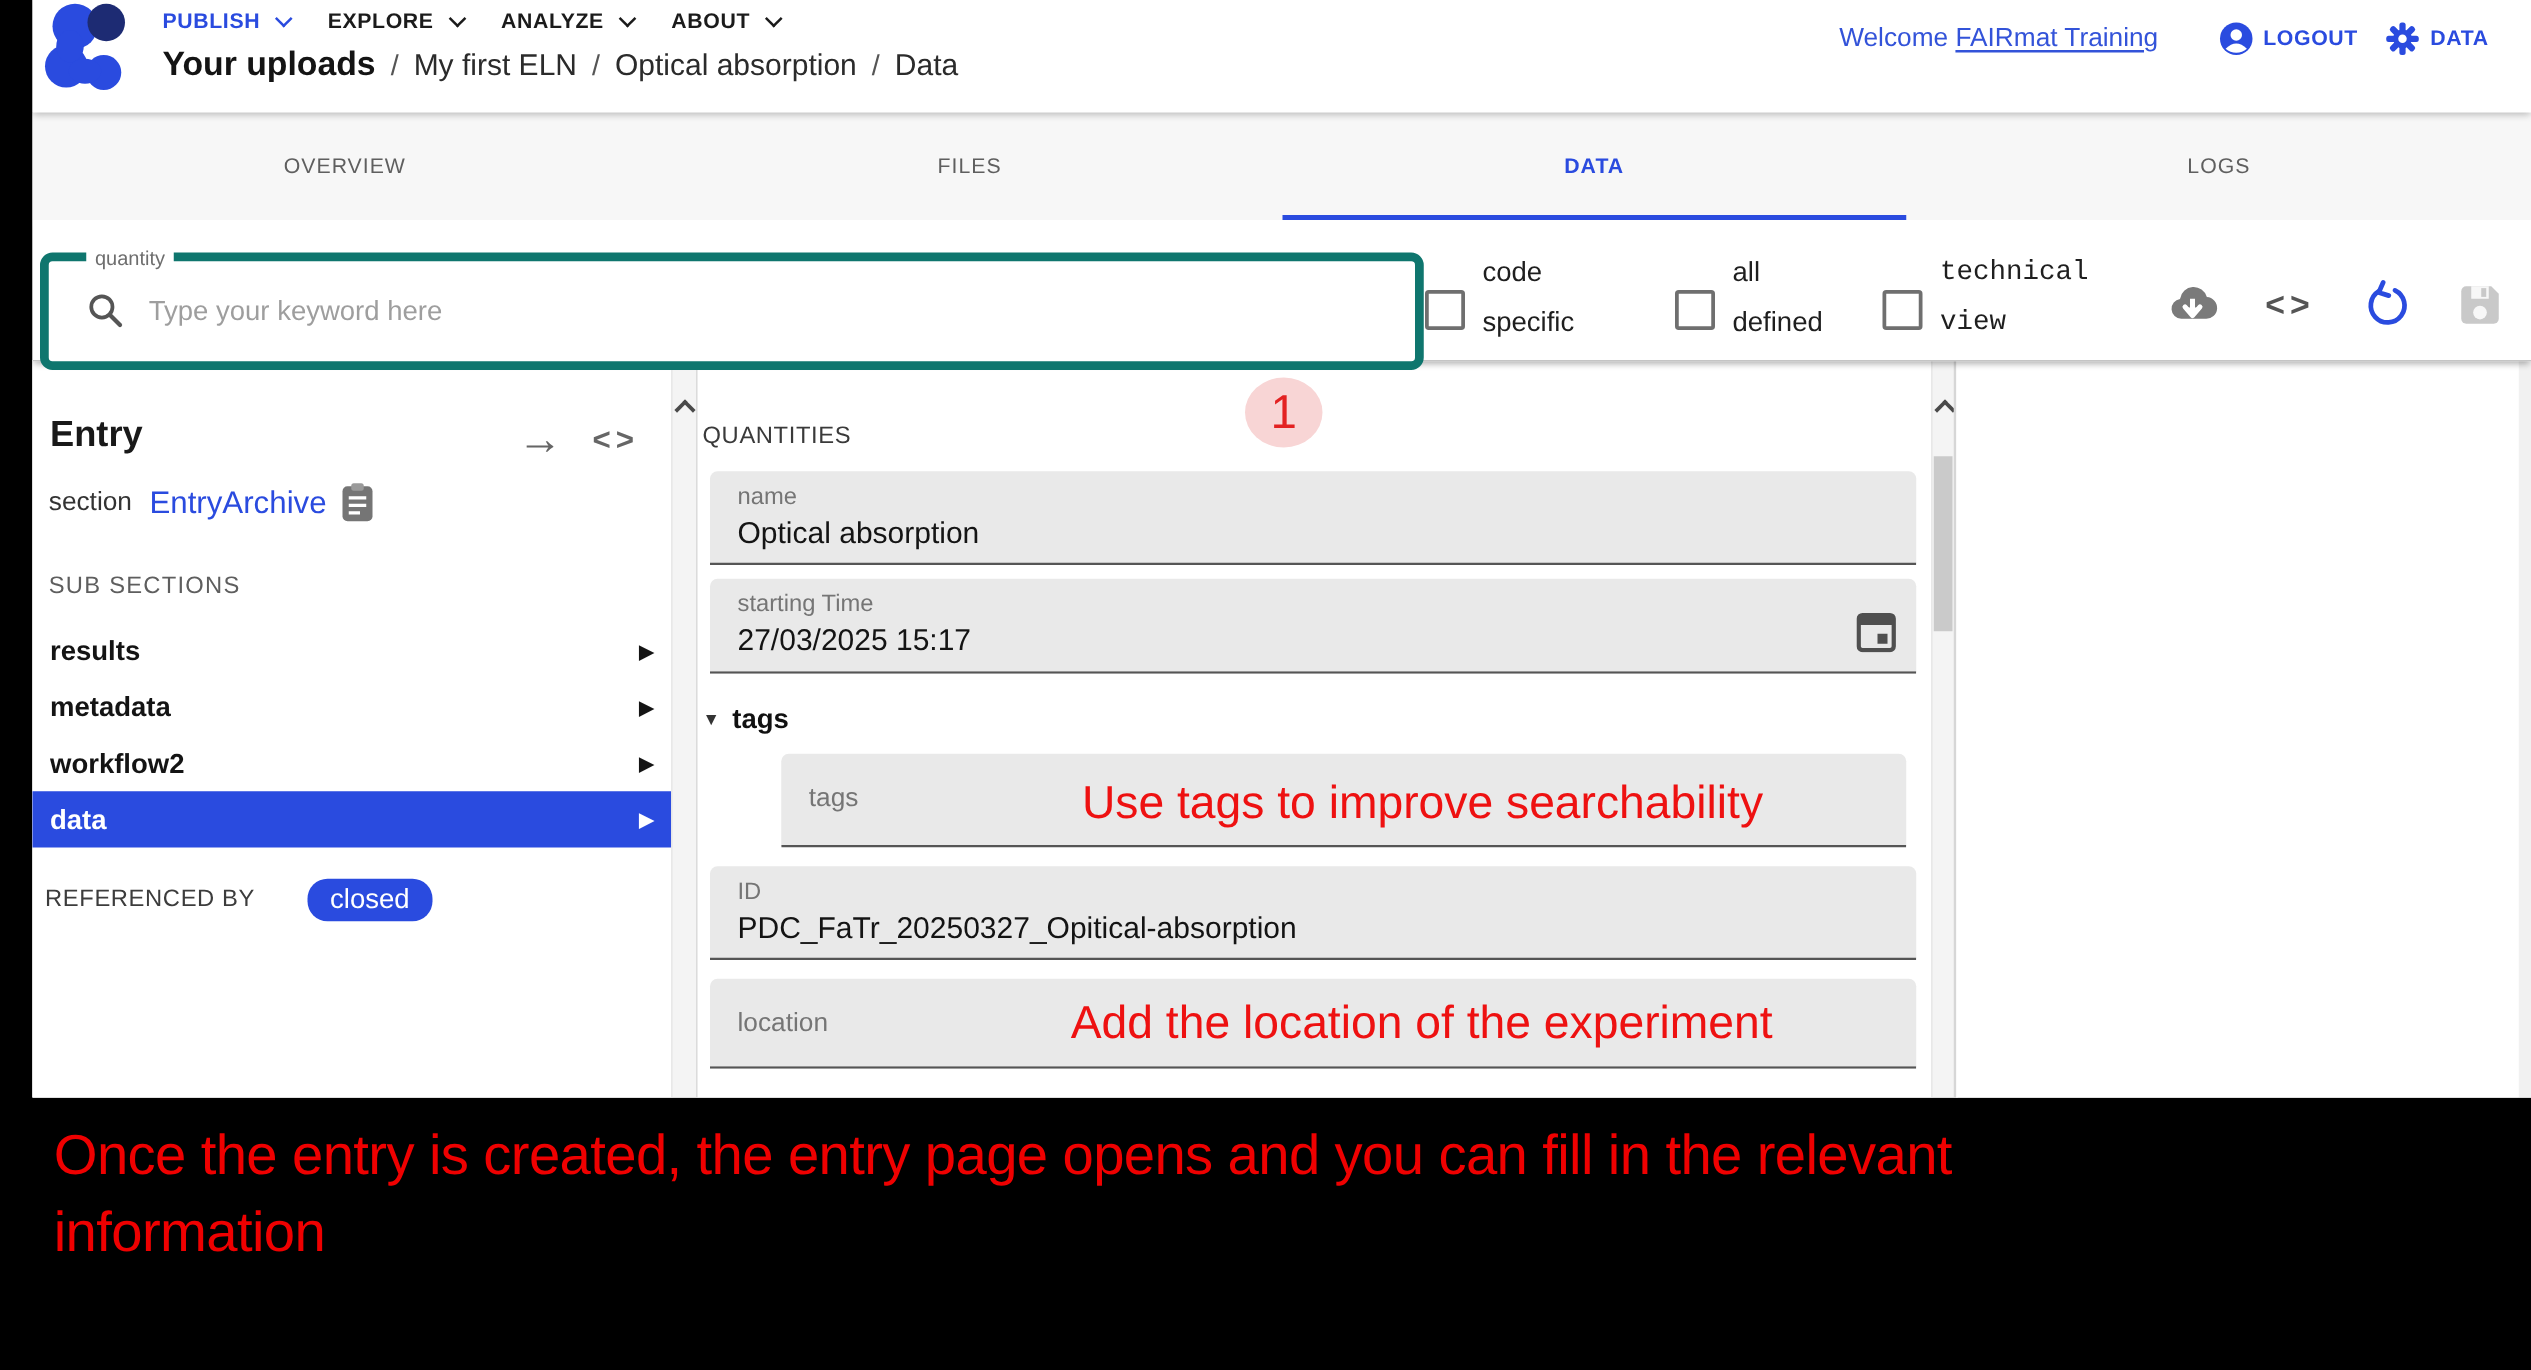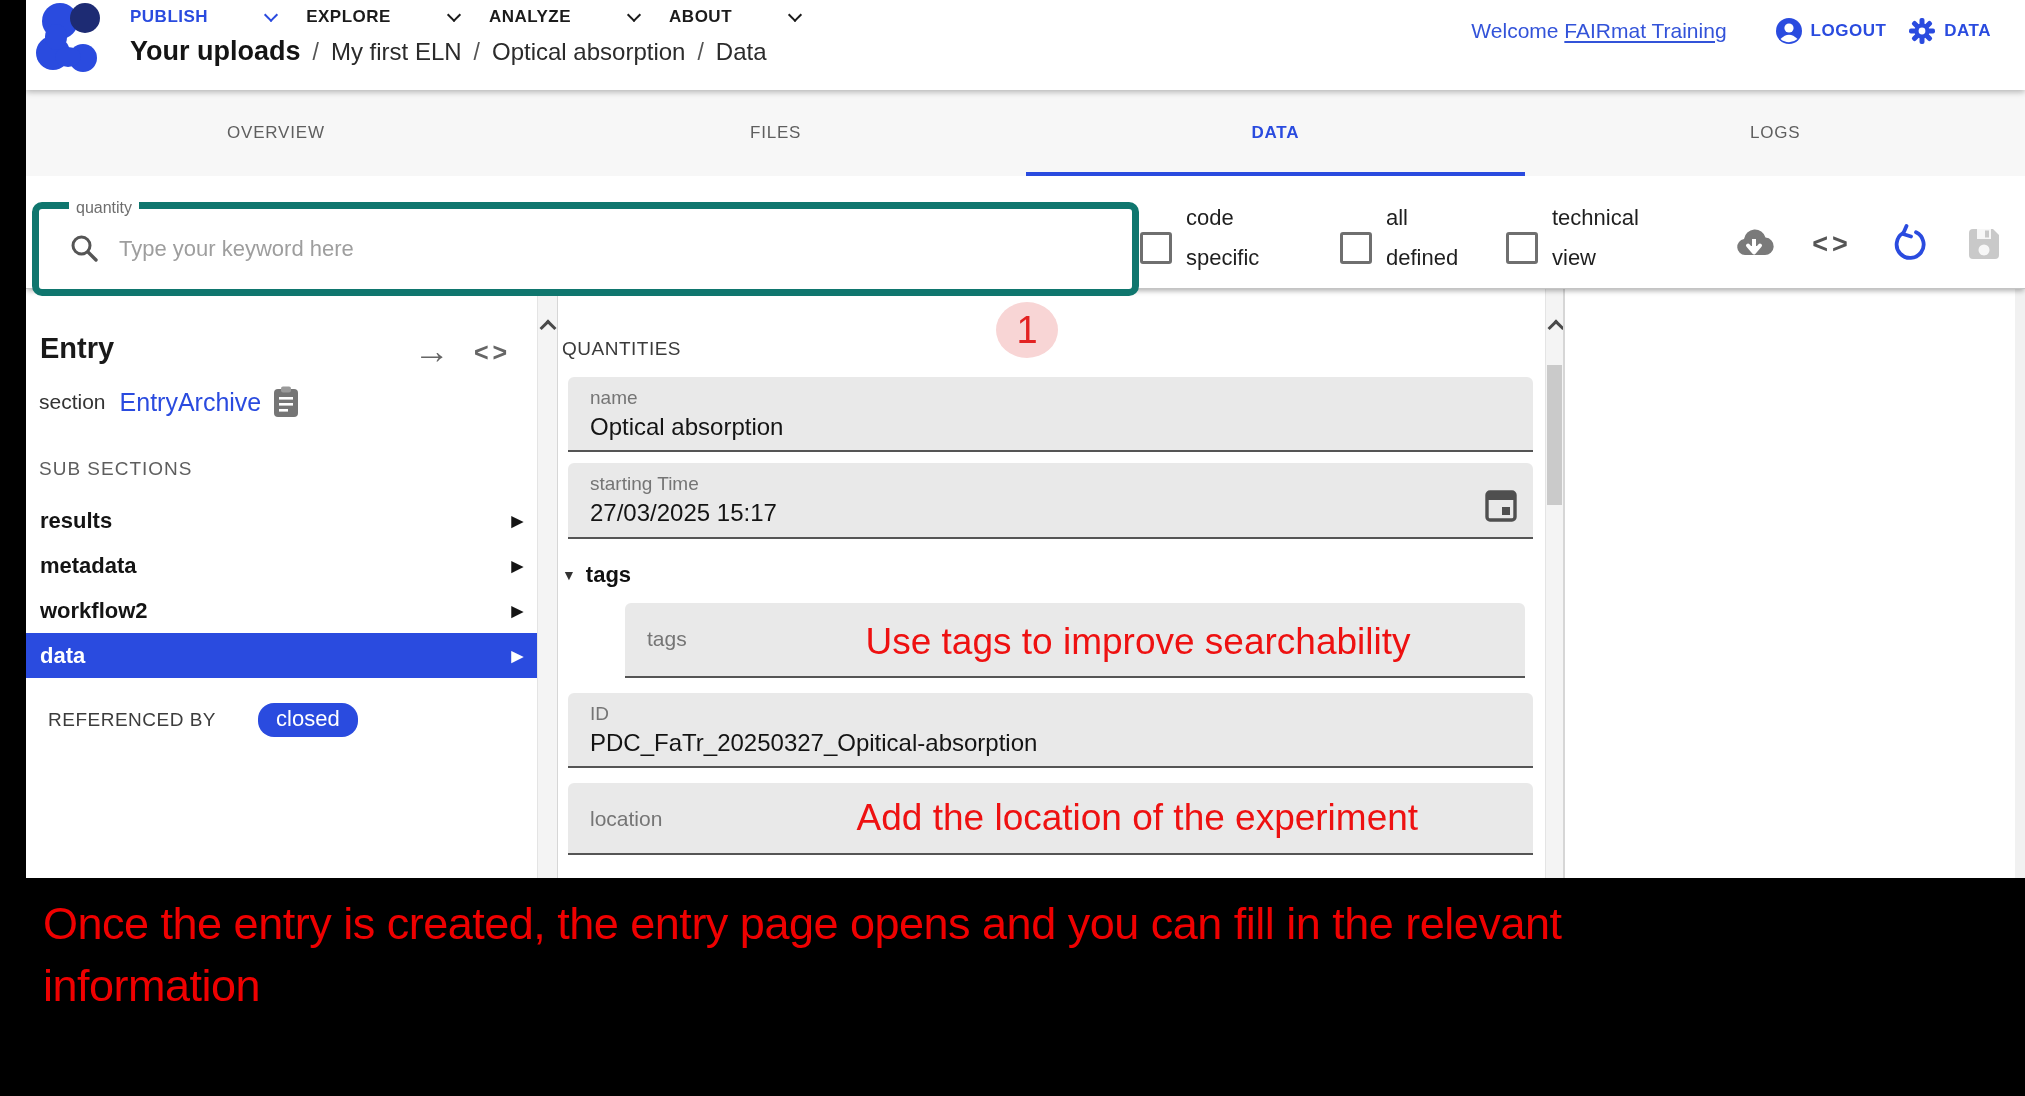--- a/index.html
+++ b/index.html
@@ -5,21 +5,21 @@
   html,body{margin:0;padding:0;}
   #screen{position:relative;width:2025px;height:1096px;background:#000;overflow:hidden;
           font-family:"Liberation Sans", sans-serif; -webkit-font-smoothing:antialiased;}
   #app{position:absolute;left:26px;top:0;width:1999px;height:878px;background:#fff;}
 
   
   .header{position:absolute;left:0;top:0;width:100%;height:90px;background:#fff;z-index:30;
           box-shadow:0 2px 6px rgba(0,0,0,.28);}
   .logo{position:absolute;left:4px;top:2px;width:74px;height:74px;}
   .menus{position:absolute;left:104px;top:4px;display:flex;align-items:center;height:26px;}
-  .menu{display:flex;align-items:center;margin-right:30px;cursor:pointer;gap:44px;}
+  .menu{display:flex;align-items:center;margin-right:30px;cursor:pointer;}
   .menu .lbl{font-size:17px;font-weight:bold;letter-spacing:.5px;color:#1b1b1b;}
   .menu.active .lbl{color:#2a4bdf;}
   .chev{width:8px;height:8px;border-right:2.5px solid #1b1b1b;border-bottom:2.5px solid #1b1b1b;
         transform:rotate(45deg);margin:-4px 0 0 14px;}
   .menu.active .chev{border-color:#2a4bdf;}
   .breadcrumb{position:absolute;left:104px;top:36px;display:flex;align-items:baseline;white-space:nowrap;}
   .bc-root{font-size:27px;font-weight:bold;color:#141414;}
   .bc-sep{font-size:23px;color:#555;margin:0 12px;}
   .bc-item{font-size:24px;color:#2b2b2b;}
   .header-right{position:absolute;right:34px;top:14px;display:flex;align-items:center;height:34px;}
@@ -75,21 +75,21 @@
   .section-word{font-size:21px;color:#333;}
   .section-link{font-size:25px;color:#2a4bdf;margin-left:14px;cursor:pointer;}
   .clipboard{margin-left:12px;cursor:pointer;}
   .subsec-hdr{position:absolute;left:13px;top:170px;font-size:19px;color:#5e5e5e;letter-spacing:1px;}
   .navrows{position:absolute;left:0;top:210px;width:100%;}
   .navrow{position:relative;height:45px;display:flex;align-items:center;padding-left:14px;
           font-size:22px;font-weight:bold;color:#141414;cursor:pointer;}
   .navrow .tri{position:absolute;right:14px;top:50%;transform:translateY(-50%);font-size:15px;color:#141414;}
   .navrow.active{background:#2a4bdf;color:#fff;}
   .navrow.active .tri{color:#fff;}
-  .refrow{position:absolute;left:22px;top:415px;display:flex;align-items:center;}
+  .refrow{position:absolute;left:10px;top:415px;display:flex;align-items:center;}
   .ref-label{font-size:19px;color:#3c3c3c;letter-spacing:.5px;}
   .pill{margin-left:42px;background:#2a4bdf;color:#fff;font-size:22px;padding:3px 18px 5px;
         border-radius:16px;}
 
   
   .badge1{position:absolute;left:438px;top:14px;width:62px;height:56px;border-radius:50%;
           background:#f8d5d5;display:flex;align-items:center;justify-content:center;
           font-size:38px;color:#e32222;}
   .q-hdr{position:absolute;left:4px;top:50px;font-size:19px;color:#3a3a3a;letter-spacing:.5px;}
   .field{position:absolute;left:10px;width:965px;background:#e9e9e9;border-radius:6px 6px 0 0;
@@ -210,21 +210,21 @@
         <div>specific</div>
       </div>
 
       <div class="cbx" style="left:1314px;top:56px;"></div>
       <div class="cbx-label" style="left:1360px;top:22px;">
         <div>all</div>
         <div>defined</div>
       </div>
 
       <div class="cbx" style="left:1480px;top:56px;"></div>
-      <div class="cbx-label" style="left:1526px;top:22px;">
+      <div class="cbx-label" style="left:1526px;top:22px;font-family:Liberation Mono, monospace;">
         <div>technical</div>
         <div>view</div>
       </div>
 
       <div class="tool-icon" style="left:1706px;top:46px;">
         <svg width="42" height="42" viewBox="0 0 42 42">
           <path d="M12 32 a8 8 0 0 1 -1 -15.9 a11 11 0 0 1 21.5 -1.5 a7.5 7.5 0 0 1 -1 17.4 Z" fill="#7a7a7a"></path>
           <line x1="21" y1="16" x2="21" y2="27" stroke="#fff" stroke-width="4"></line>
           <path d="M14.5 23 h13 L21 30.5 Z" fill="#fff" stroke="#7a7a7a" stroke-width="0"></path>
           <path d="M15 22.5 L21 29.5 L27 22.5" fill="none" stroke="#fff" stroke-width="4" stroke-linecap="round" stroke-linejoin="round"></path>

